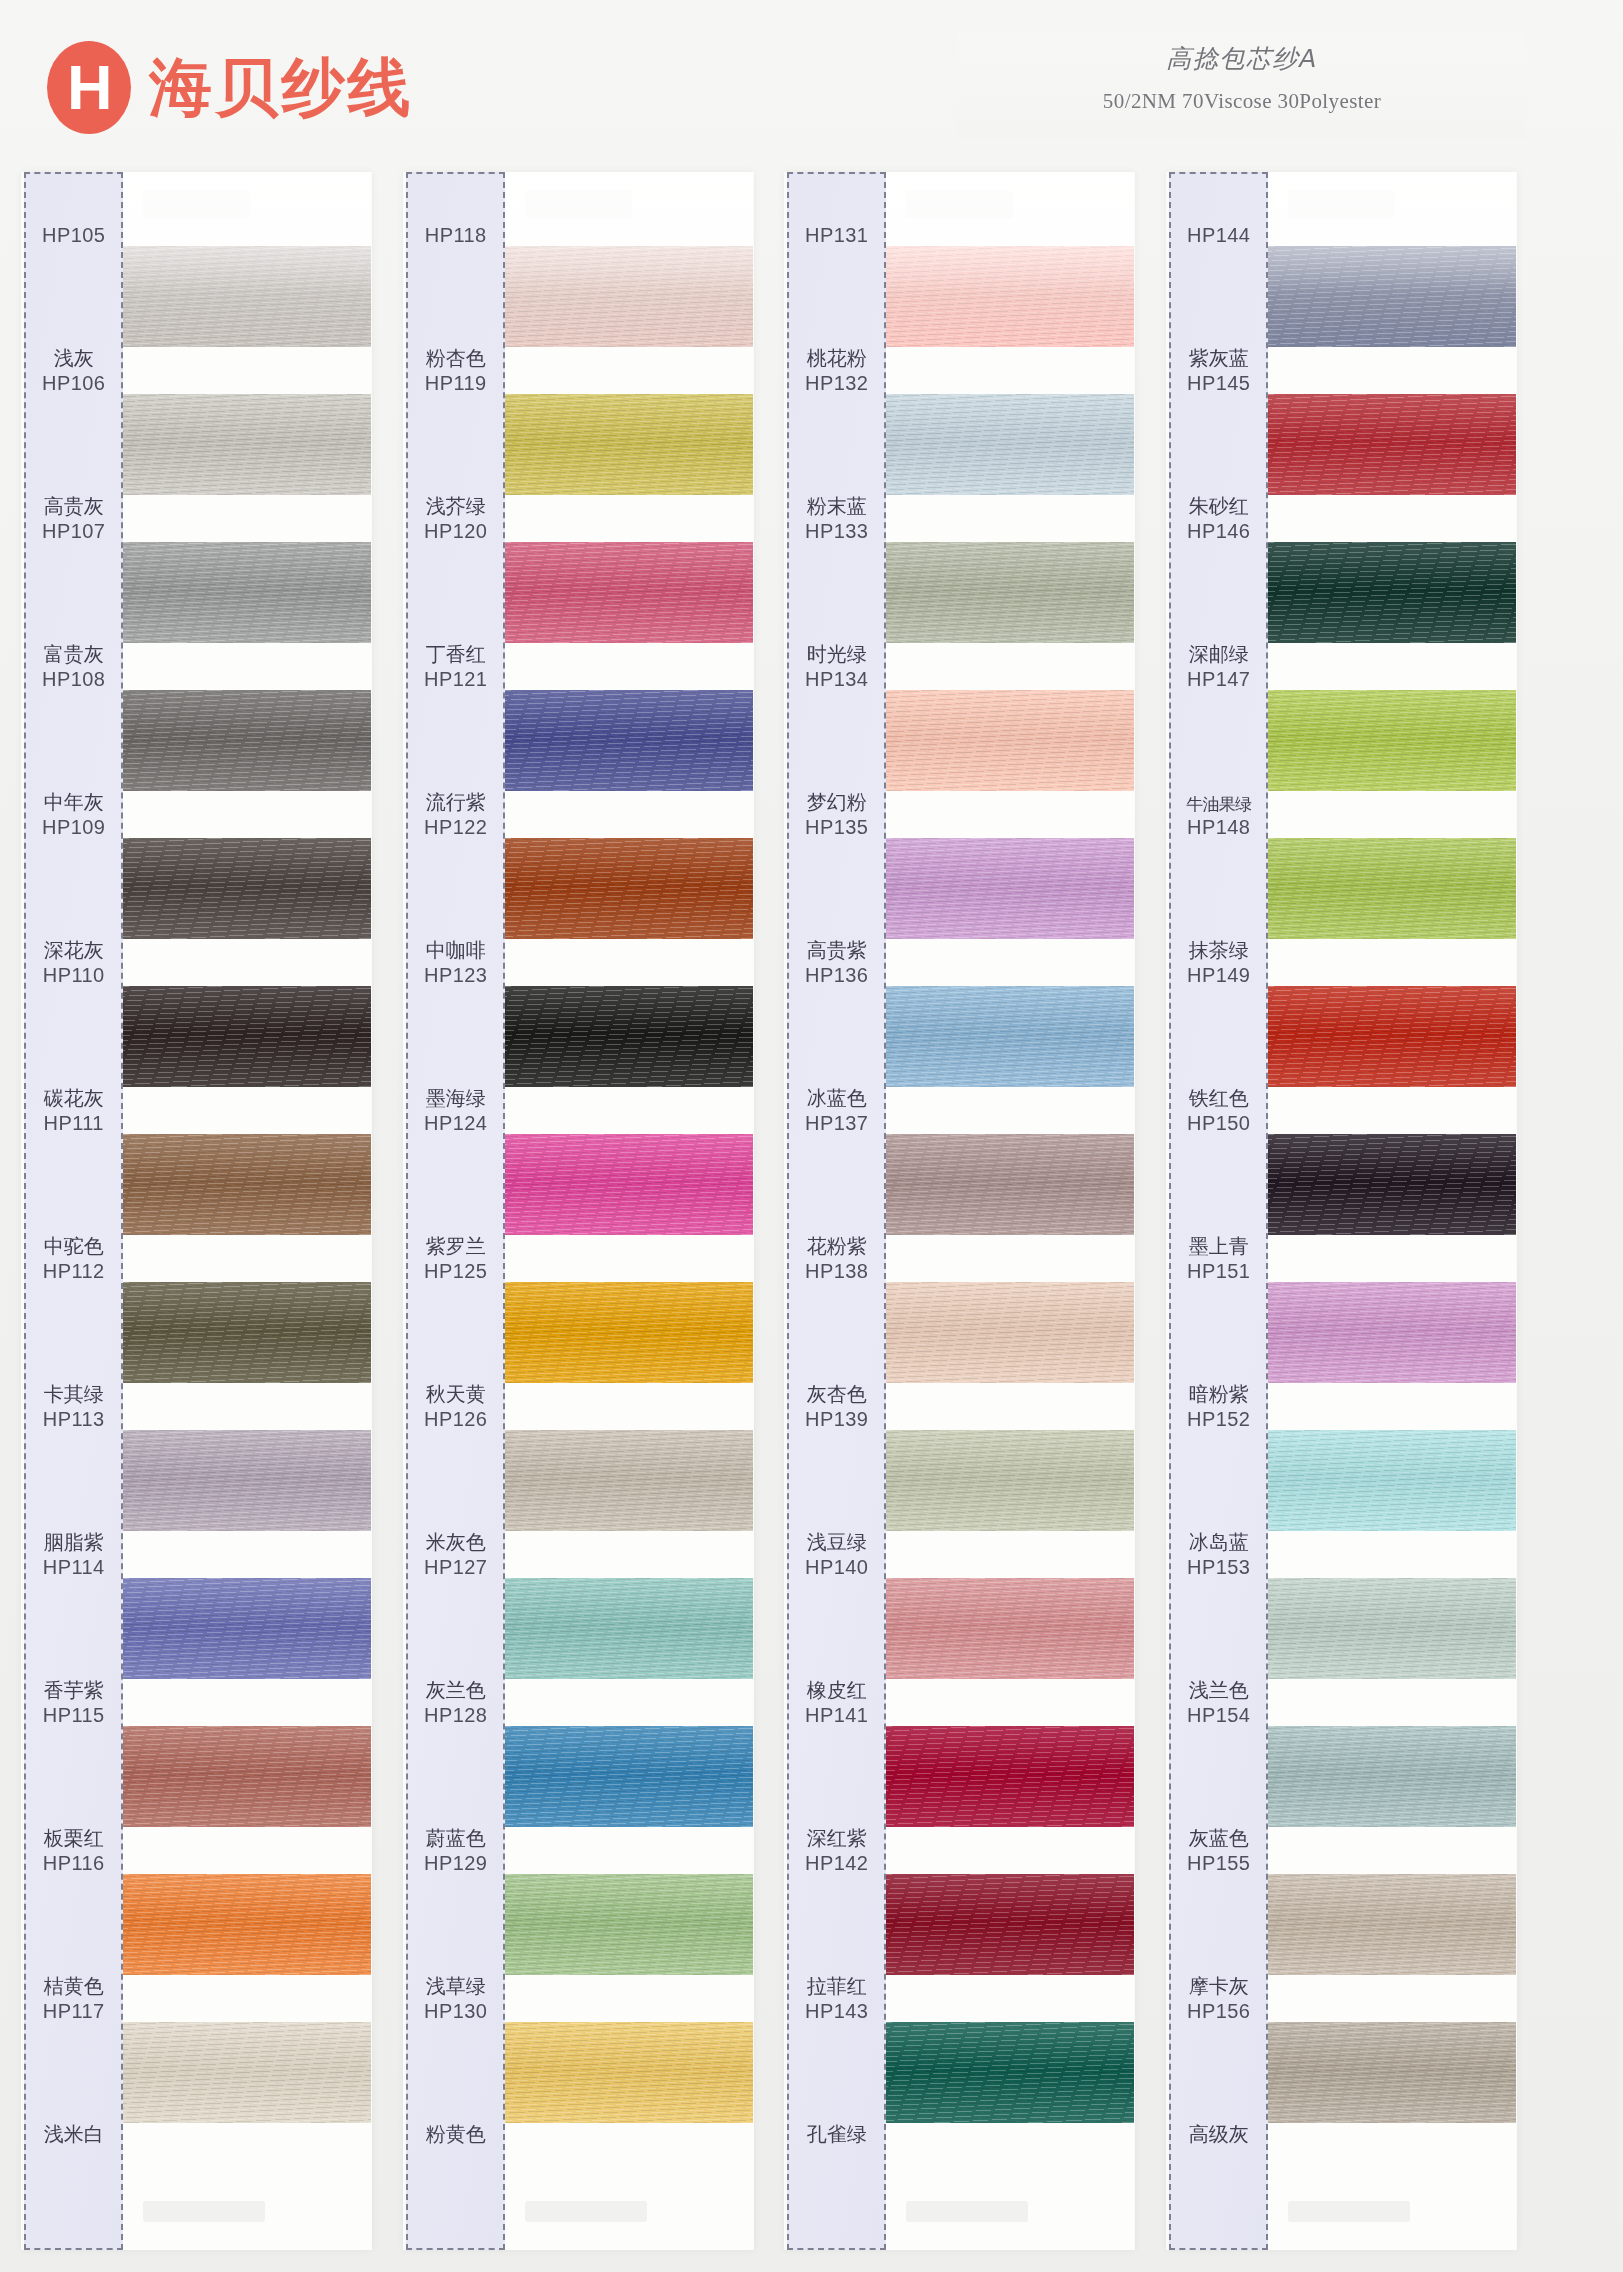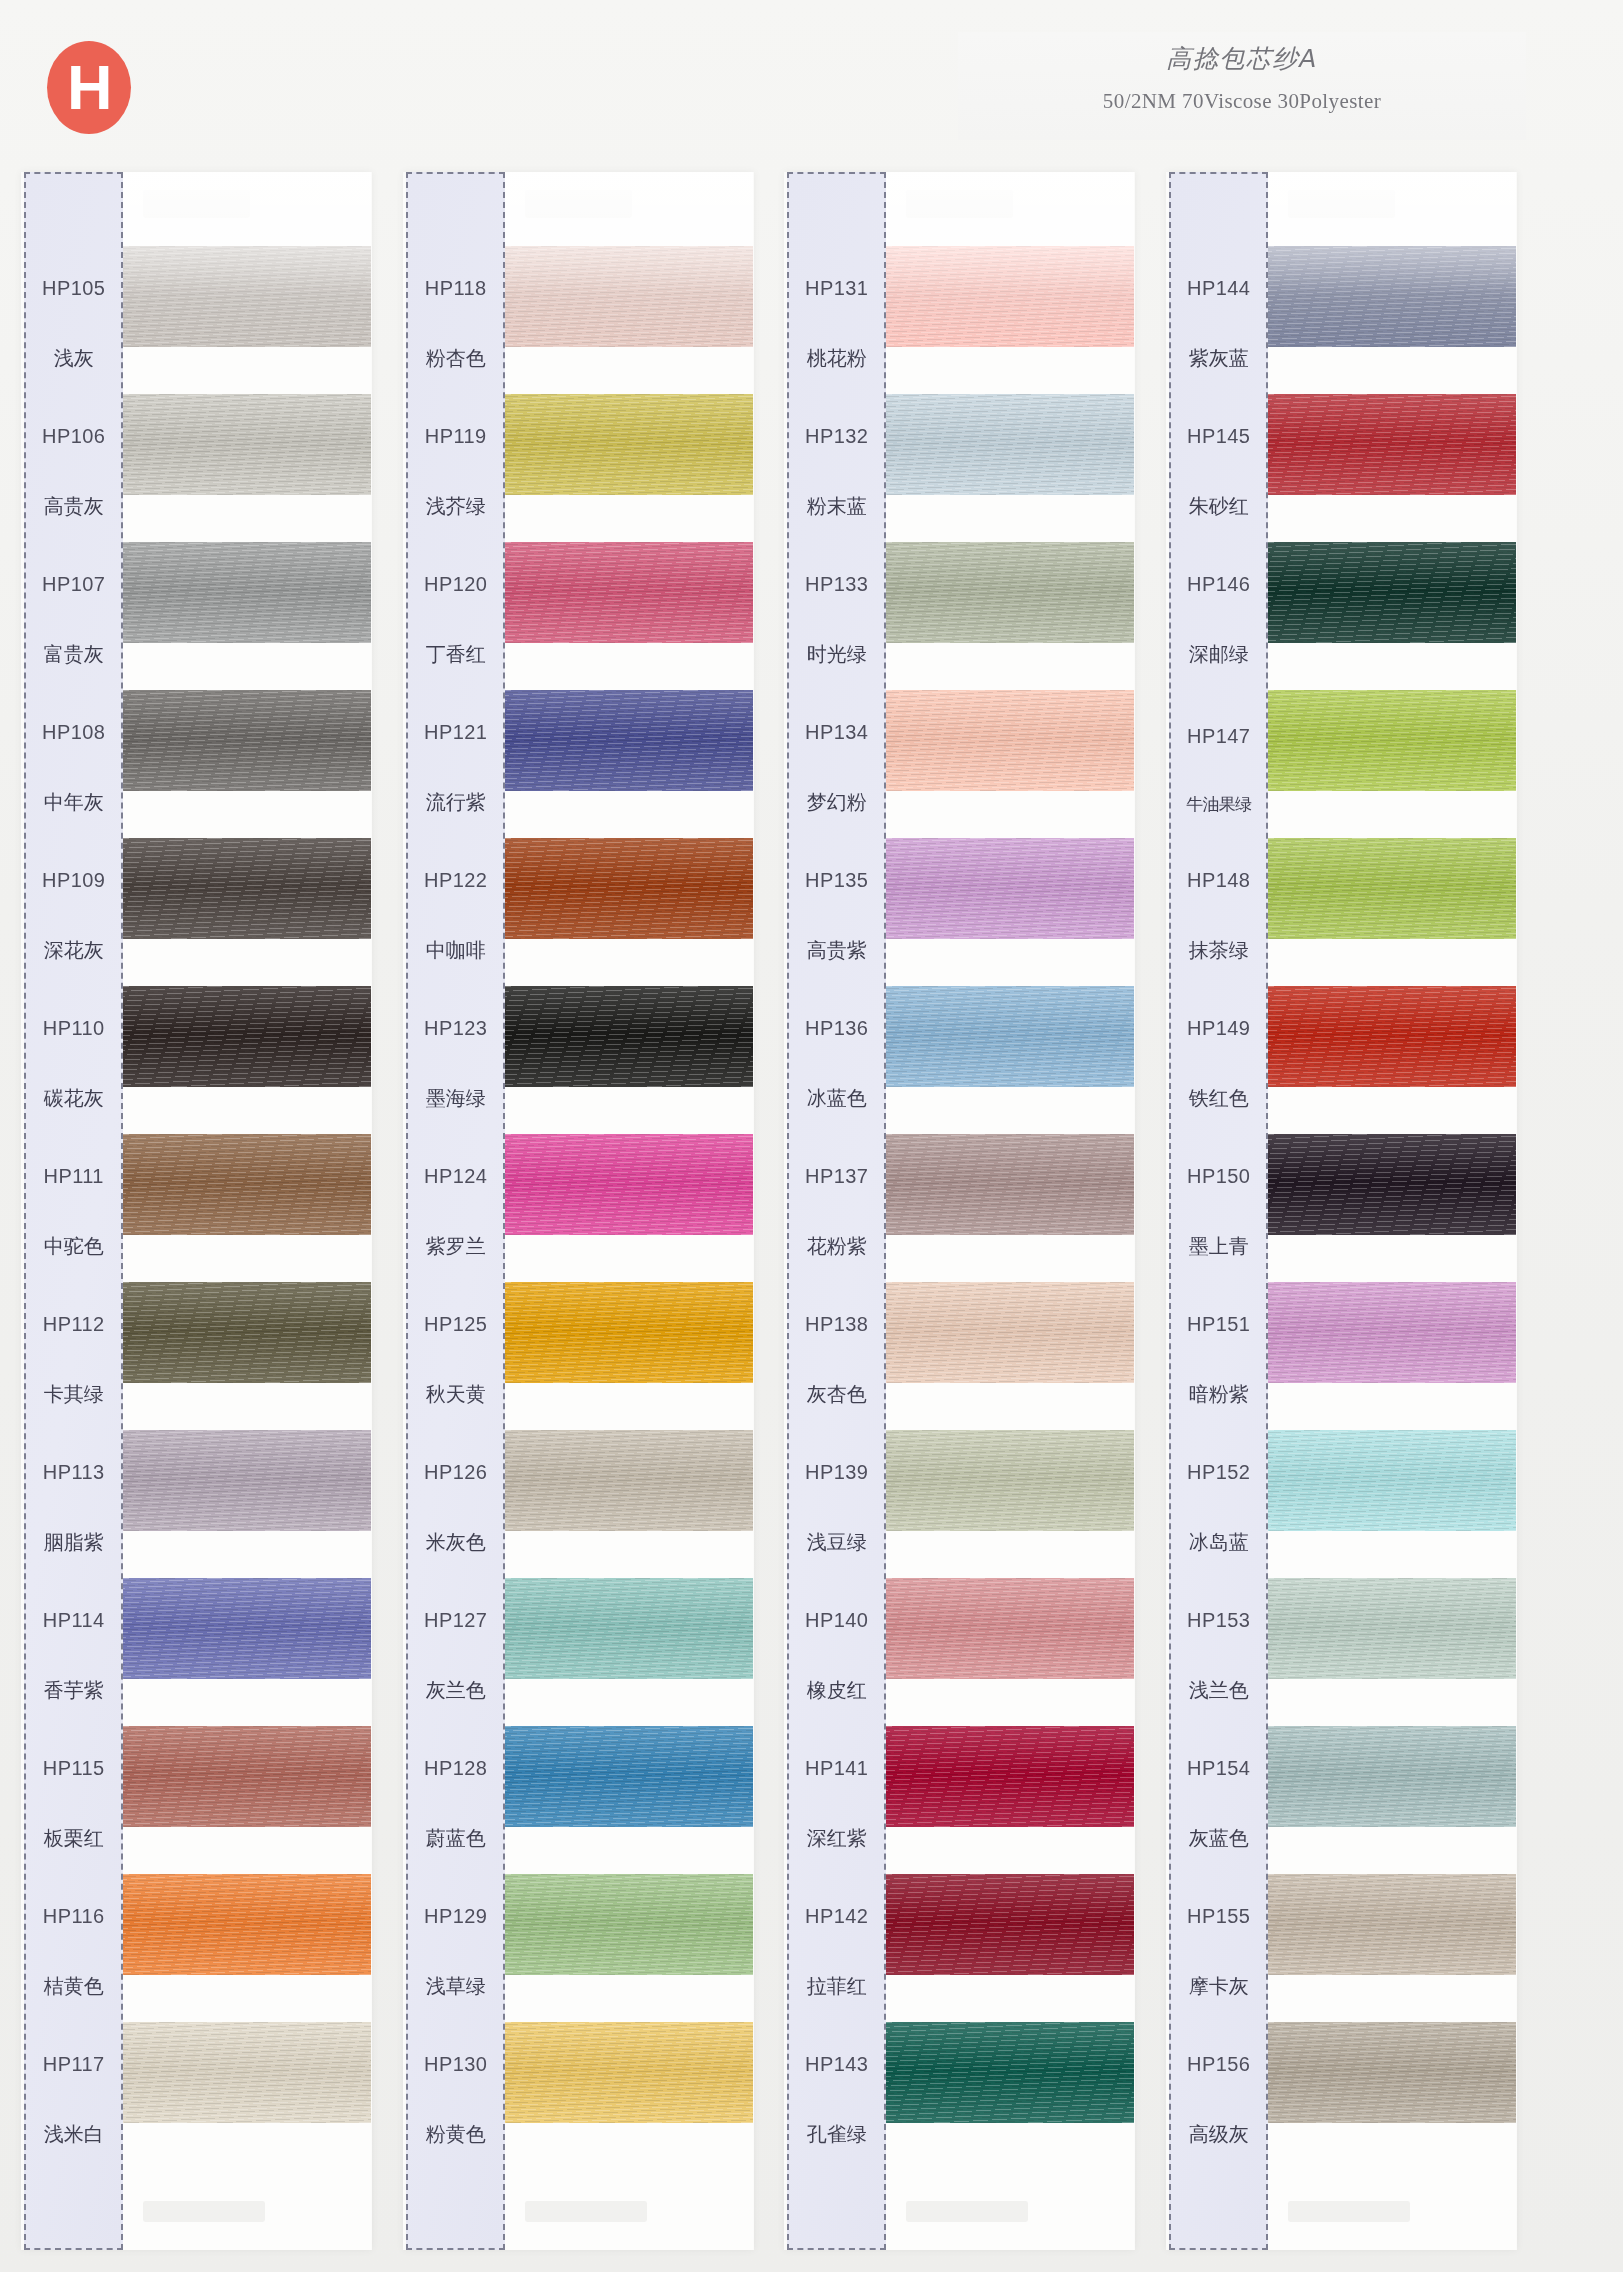--- a/index.html
+++ b/index.html
@@ -111,21 +111,21 @@
     border-top: 2.4px dashed #7d7f92;
     border-bottom: 2.4px dashed #7d7f92;
     z-index: 4;
     padding-top: 50px;
   }
   .label-cell {
     height: 148px;
     display: flex;
     flex-direction: column;
     align-items: center;
-    justify-content: flex-end;
+    justify-content: space-between;
     gap: 4.9px;
   }
   .label-code {
     font-size: 20px;
     color: #4e4e5c;
     letter-spacing: 0.4px;
     font-family: "Liberation Sans", sans-serif;
     white-space: nowrap;
   }
   .label-name {
@@ -216,20 +216,21 @@
 </style>
 </head>
 <body>
 
 <div id="page">
 
   <div class="header">
 
     <div class="logo-wrap">
       <div class="logo-mark">H</div>
+      <div class="logo-text">海贝纱线</div>
     </div>
 
     <div class="spec-block">
       <div class="spec-title">高捻包芯纱A</div>
       <div class="spec-line en">50/2NM 70Viscose 30Polyester</div>
     </div>
 
   </div>
 
   <div id="columns-root">

